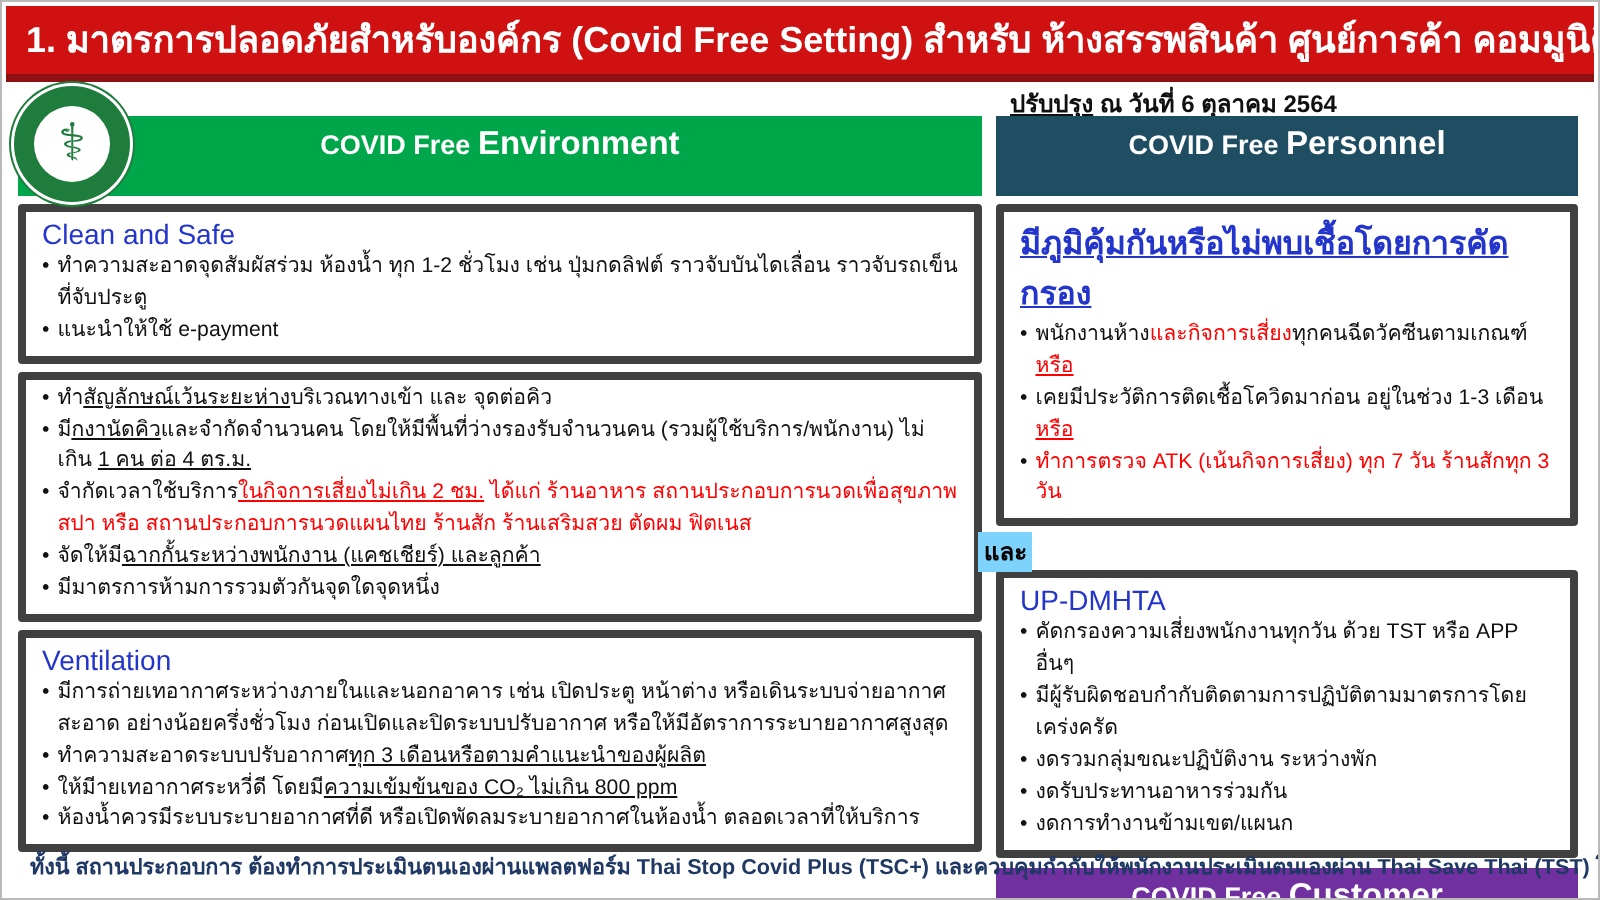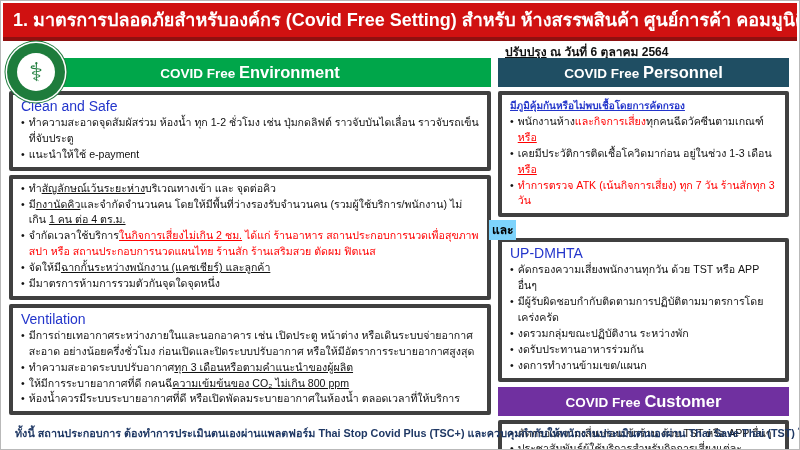--- a/index.html
+++ b/index.html
@@ -30,35 +30,35 @@
     width:38px; height:38px; border-radius:50%; background:#ffffff;
     display:flex; align-items:center; justify-content:center;
   }
   .logo-symbol { color:#1e7c3c; font-size:26px; line-height:1; font-family:"DejaVu Sans",sans-serif; }
   
   .main { position:absolute; top:57px; left:8px; right:10px; display:flex; gap:7px; }
   .col-left  { width:482px; flex:0 0 482px; }
   .col-right { flex:1; min-width:0; }
   
   .bighdr {
-    height:29px; line-height:29px; text-align:center; color:#fff; white-space:nowrap;
+    height:40px; line-height:29px; text-align:center; color:#fff; white-space:nowrap;
   }
   .bighdr .small { font-size:13.5px; font-weight:600; }
   .bighdr .big   { font-size:16.5px; font-weight:600; }
   .hdr-env  { background:#00a64a; }
   .hdr-pers { background:#1f4e63; }
   .hdr-cust { background:#7030a0; margin-top:5px; }
   
   .box {
     margin-top:4px; border:4px solid #404040; border-radius:2px;
     background:#fff; padding:2px 8px 4px 8px;
   }
   .sec-title { font-size:14px; color:#2335cb; padding:1px 0 1px 0; font-weight:500; }
   .subheader {
-    font-size:10px; color:#2335cb; font-weight:bold; text-decoration:underline; padding:1px 0 1px 0;
+    font-size:16px; color:#2335cb; font-weight:bold; text-decoration:underline; padding:1px 0 1px 0;
   }
   .bullet { display:flex; font-size:10.6px; line-height:1.5; color:#111; }
   .bullet .mark { flex:0 0 auto; margin-right:4px; }
   .bullet .btext { flex:1; min-width:0; }
   .seg-r { color:#ff0000; }
   .seg-u { text-decoration:underline; }
   
   .connector {
     position:relative; z-index:4; display:inline-block;
     background:#7dd3fc; color:#000; font-weight:bold; font-size:12px;
@@ -140,21 +140,21 @@
             <div class="bullet">
               <span class="mark">•</span>
               <span class="btext"><span>มีการถ่ายเทอากาศระหว่างภายในและนอกอาคาร เช่น เปิดประตู หน้าต่าง หรือเดินระบบจ่ายอากาศสะอาด อย่างน้อยครึ่งชั่วโมง ก่อนเปิดและปิดระบบปรับอากาศ หรือให้มีอัตราการระบายอากาศสูงสุด</span></span>
             </div>
             <div class="bullet">
               <span class="mark">•</span>
               <span class="btext"><span>ทำความสะอาดระบบปรับอากาศ</span><span class="seg-u">ทุก 3 เดือนหรือตามคำแนะนำของผู้ผลิต</span></span>
             </div>
             <div class="bullet">
               <span class="mark">•</span>
-              <span class="btext"><span>ให้มีการระบายอากาศที่ดี กคนฉี</span><span class="seg-u">ความเข้มข้นของ CO₂ ไม่เกิน 800 ppm</span></span>
+              <span class="btext"><span>ให้มีายเทอากาศระหวี่ดี โดยมี</span><span class="seg-u">ความเข้มข้นของ CO₂ ไม่เกิน 800 ppm</span></span>
             </div>
             <div class="bullet">
               <span class="mark">•</span>
               <span class="btext"><span>ห้องน้ำควรมีระบบระบายอากาศที่ดี หรือเปิดพัดลมระบายอากาศในห้องน้ำ ตลอดเวลาที่ให้บริการ</span></span>
             </div>
           </div>
       </div>
     </div>
 
     <div class="col-right">

